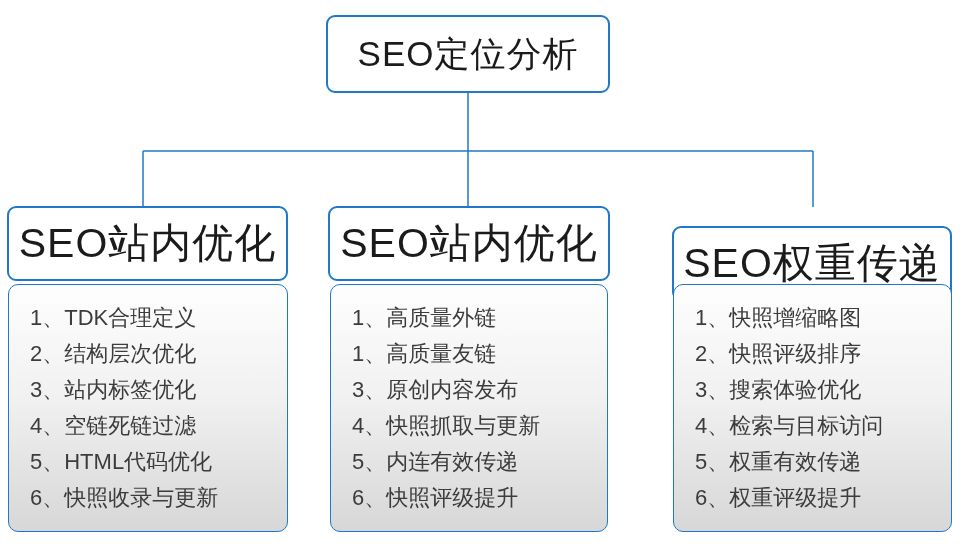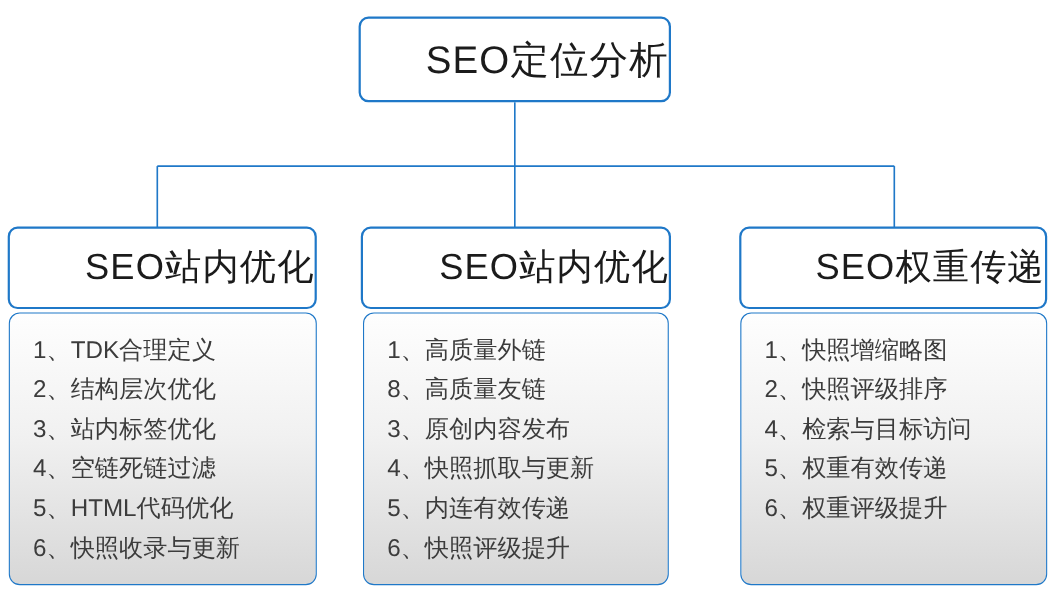--- a/index.html
+++ b/index.html
@@ -20,36 +20,36 @@
   }
   .connectors{
     position:absolute;left:0;top:0;width:960px;height:550px;
     color:var(--accent);
   }
   .node{
     position:absolute;
     background:#ffffff;
     border:2px solid var(--accent);
     border-radius:9px;
-    display:flex;align-items:center;justify-content:flex-end;
+    display:flex;align-items:center;justify-content:center;
     color:var(--title-text);
     letter-spacing:1px;
     white-space:nowrap;
   }
   .root-node{
     left:326px;top:15px;width:284px;height:78px;
     font-size:35px;
   }
   .branch-node{
     top:206px;height:75px;
-    font-size:33px;
+    font-size:41px;
   }
   .branch-node.b0{left:7px;width:281px;}
   .branch-node.b1{left:328px;width:282px;}
-  .branch-node.b2{left:672px;width:280px;}
+  .branch-node.b2{left:672px;width:280px;margin-top:20px;}
   .panel{
     position:absolute;
     top:284px;height:248px;
     border:1.5px solid var(--accent);
     border-radius:10px;
     background:linear-gradient(to bottom,var(--panel-top) 0%,#f1f1f1 45%,var(--panel-bottom) 100%);
     padding:15px 26px 0 21px;
   }
   .panel.p0{left:8px;width:280px;}
   .panel.p1{left:330px;width:278px;}
@@ -93,28 +93,29 @@
     <div class="panel-item">1、TDK合理定义</div>
     <div class="panel-item">2、结构层次优化</div>
     <div class="panel-item">3、站内标签优化</div>
     <div class="panel-item">4、空链死链过滤</div>
     <div class="panel-item">5、HTML代码优化</div>
     <div class="panel-item">6、快照收录与更新</div>
   </div>
 
   <div class="panel p1">
     <div class="panel-item">1、高质量外链</div>
-    <div class="panel-item">8、高质量友链</div>
+    <div class="panel-item">1、高质量友链</div>
     <div class="panel-item">3、原创内容发布</div>
     <div class="panel-item">4、快照抓取与更新</div>
     <div class="panel-item">5、内连有效传递</div>
     <div class="panel-item">6、快照评级提升</div>
   </div>
 
   <div class="panel p2">
     <div class="panel-item">1、快照增缩略图</div>
     <div class="panel-item">2、快照评级排序</div>
+    <div class="panel-item">3、搜索体验优化</div>
     <div class="panel-item">4、检索与目标访问</div>
     <div class="panel-item">5、权重有效传递</div>
     <div class="panel-item">6、权重评级提升</div>
   </div>
 
 </div>
 
 </body></html>

